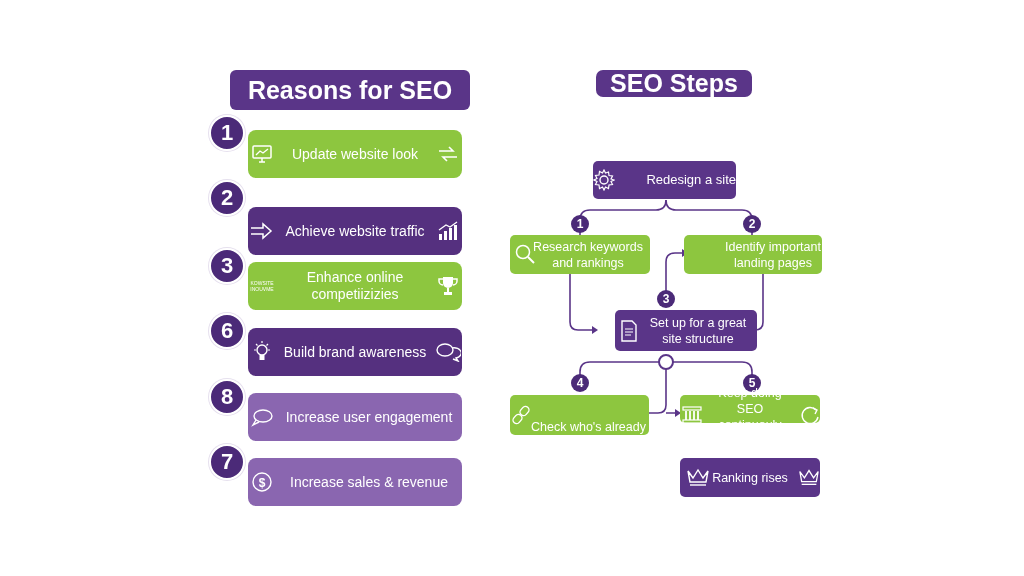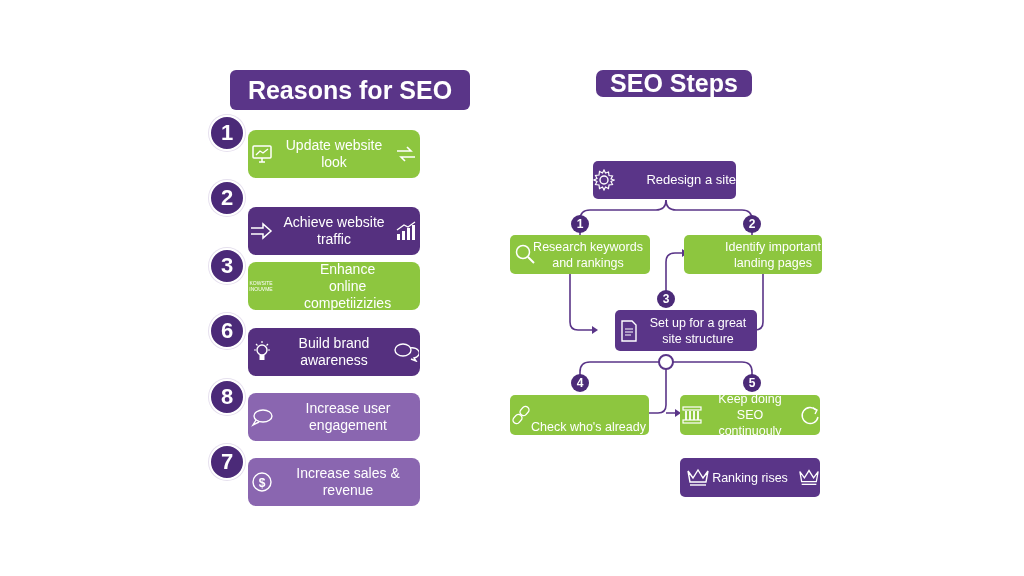--- a/index.html
+++ b/index.html
@@ -4,21 +4,21 @@
 <style>
   html, body { margin:0; padding:0; }
   body { width:1024px; height:576px; background:#ffffff; position:relative; overflow:hidden;
          font-family:"Liberation Sans", "DejaVu Sans", sans-serif; }
   .abs { position:absolute; }
   .title-box { background:#5a3588; color:#fff; font-weight:bold; border-radius:6px;
                display:flex; align-items:center; justify-content:center; }
   .num { position:absolute; width:32px; height:32px; border-radius:50%; background:#4b2a78; color:#fff;
          font-weight:bold; font-size:22px; display:flex; align-items:center; justify-content:center;
          border:2px solid #fff; box-shadow:0 0 0 1px #e6e0ee; }
-  .card { position:absolute; left:248px; width:172px; height:48px; border-radius:8px; color:#fff;
+  .card { position:absolute; left:248px; width:214px; height:48px; border-radius:8px; color:#fff;
           display:flex; align-items:center; font-size:14px; box-sizing:border-box; }
   .card .lbl { flex:1; text-align:center; line-height:17px; }
   .card .ic { width:28px; display:flex; align-items:center; justify-content:center; }
   .green { background:#8dc63f; }
   .dpurple { background:#55307f; }
   .lpurple { background:#8a66b0; }
   .node { position:absolute; border-radius:5px; color:#fff; font-size:12.5px; display:flex;
           align-items:center; justify-content:center; text-align:center; line-height:16px; box-sizing:border-box; }
   .node.g { background:#8dc63f; }
   .node.p { background:#5a3588; }
@@ -195,21 +195,21 @@
 <div class="node g" style="left:510px;top:395px;width:139px;height:40px;padding-left:18px;">
   <span style="position:absolute;left:2px;top:10px;display:flex;">
     <svg width="18" height="20" viewBox="0 0 18 20">
         <rect x="2" y="9" width="7" height="10" rx="3.5" transform="rotate(40 5.5 14)" fill="none" stroke="#fff" stroke-width="1.4"></rect>
         <rect x="9" y="1" width="7" height="10" rx="3.5" transform="rotate(40 12.5 6)" fill="none" stroke="#fff" stroke-width="1.4"></rect>
       </svg>
   </span>
   <span style="width:120px;margin-top:40px;">Check who's already linking to you</span>
 </div>
 
-<div class="node g" style="left:680px;top:395px;width:140px;height:40px;">
+<div class="node g" style="left:680px;top:395px;width:140px;height:28px;">
   <span style="position:absolute;left:2px;top:11px;display:flex;">
     <svg width="20" height="18" viewBox="0 0 20 18">
         <rect x="1" y="1" width="18" height="3" fill="none" stroke="#fff" stroke-width="1.2"></rect>
         <path d="M4 5 V14 M8 5 V14 M12 5 V14 M16 5 V14" stroke="#fff" stroke-width="1.8"></path>
         <rect x="1" y="14" width="18" height="3" fill="none" stroke="#fff" stroke-width="1.2"></rect>
       </svg>
   </span>
   <span style="width:90px;">Keep doing SEO continuouly</span>
   <span style="position:absolute;right:0px;top:9px;display:flex;">
     <svg width="20" height="22" viewBox="0 0 20 22">

